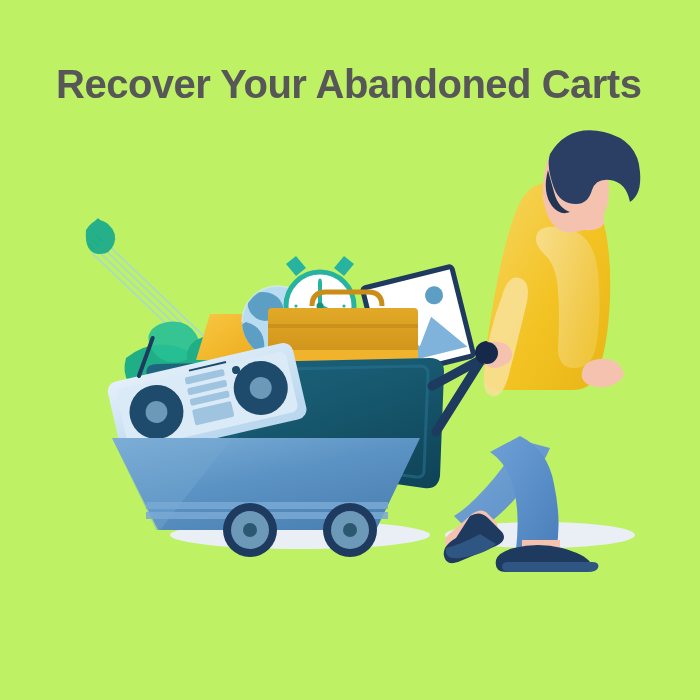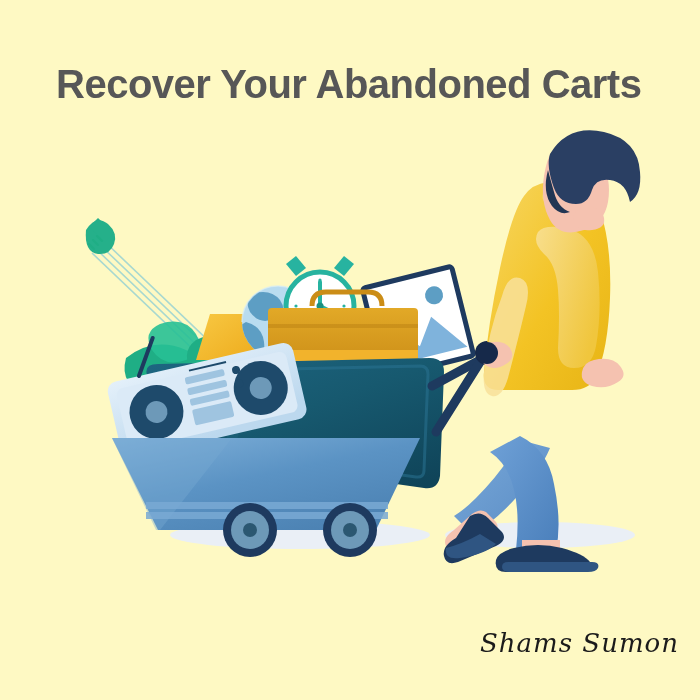--- a/index.html
+++ b/index.html
@@ -4,21 +4,21 @@
 <style>
   html, body {
     margin: 0;
     padding: 0;
     background: #ffffff;
   }
   #canvas {
     position: relative;
     width: 700px;
     height: 700px;
-    background: #fef9c3;
+    background: #bef264;
     overflow: hidden;
     font-family: "Liberation Sans", sans-serif;
   }
   #page-title {
     position: absolute;
     left: 56px;
     top: 62px;
     width: 600px;
     font-family: "Liberation Sans", sans-serif;
     font-size: 40px;
@@ -276,17 +276,14 @@
       <g>
         <path d="M556 38 q30 -8 44 12 q12 18 8 42 q-4 22 -24 28 q-24 8 -34 -10 q-10 -18 -6 -44 q4 -24 12 -28 z" fill="#f5c2b0"></path>
         <path d="M588 96 q14 2 16 12 q2 10 -12 12 q-16 2 -18 -10 q-2 -12 14 -14 z" fill="#f5c2b0"></path>
         <path d="M550 44 q18 -30 54 -22 q34 8 36 40 q2 22 -10 30 q-4 -20 -20 -22 q-14 -2 -18 10 q-4 14 -16 14 q-16 0 -22 -16 q-8 -22 -4 -34 z" fill="#2a3f63"></path>
         <path d="M548 60 q-6 22 4 36 q8 10 18 6 q-12 -4 -16 -20 q-4 -14 -6 -22 z" fill="#223654"></path>
       </g>
     </g>
 
   </svg>
 
-  <div id="signature">
-    <span id="signature-text">Shams Sumon</span>
-  </div>
 
 </div>
 
 </body></html>

